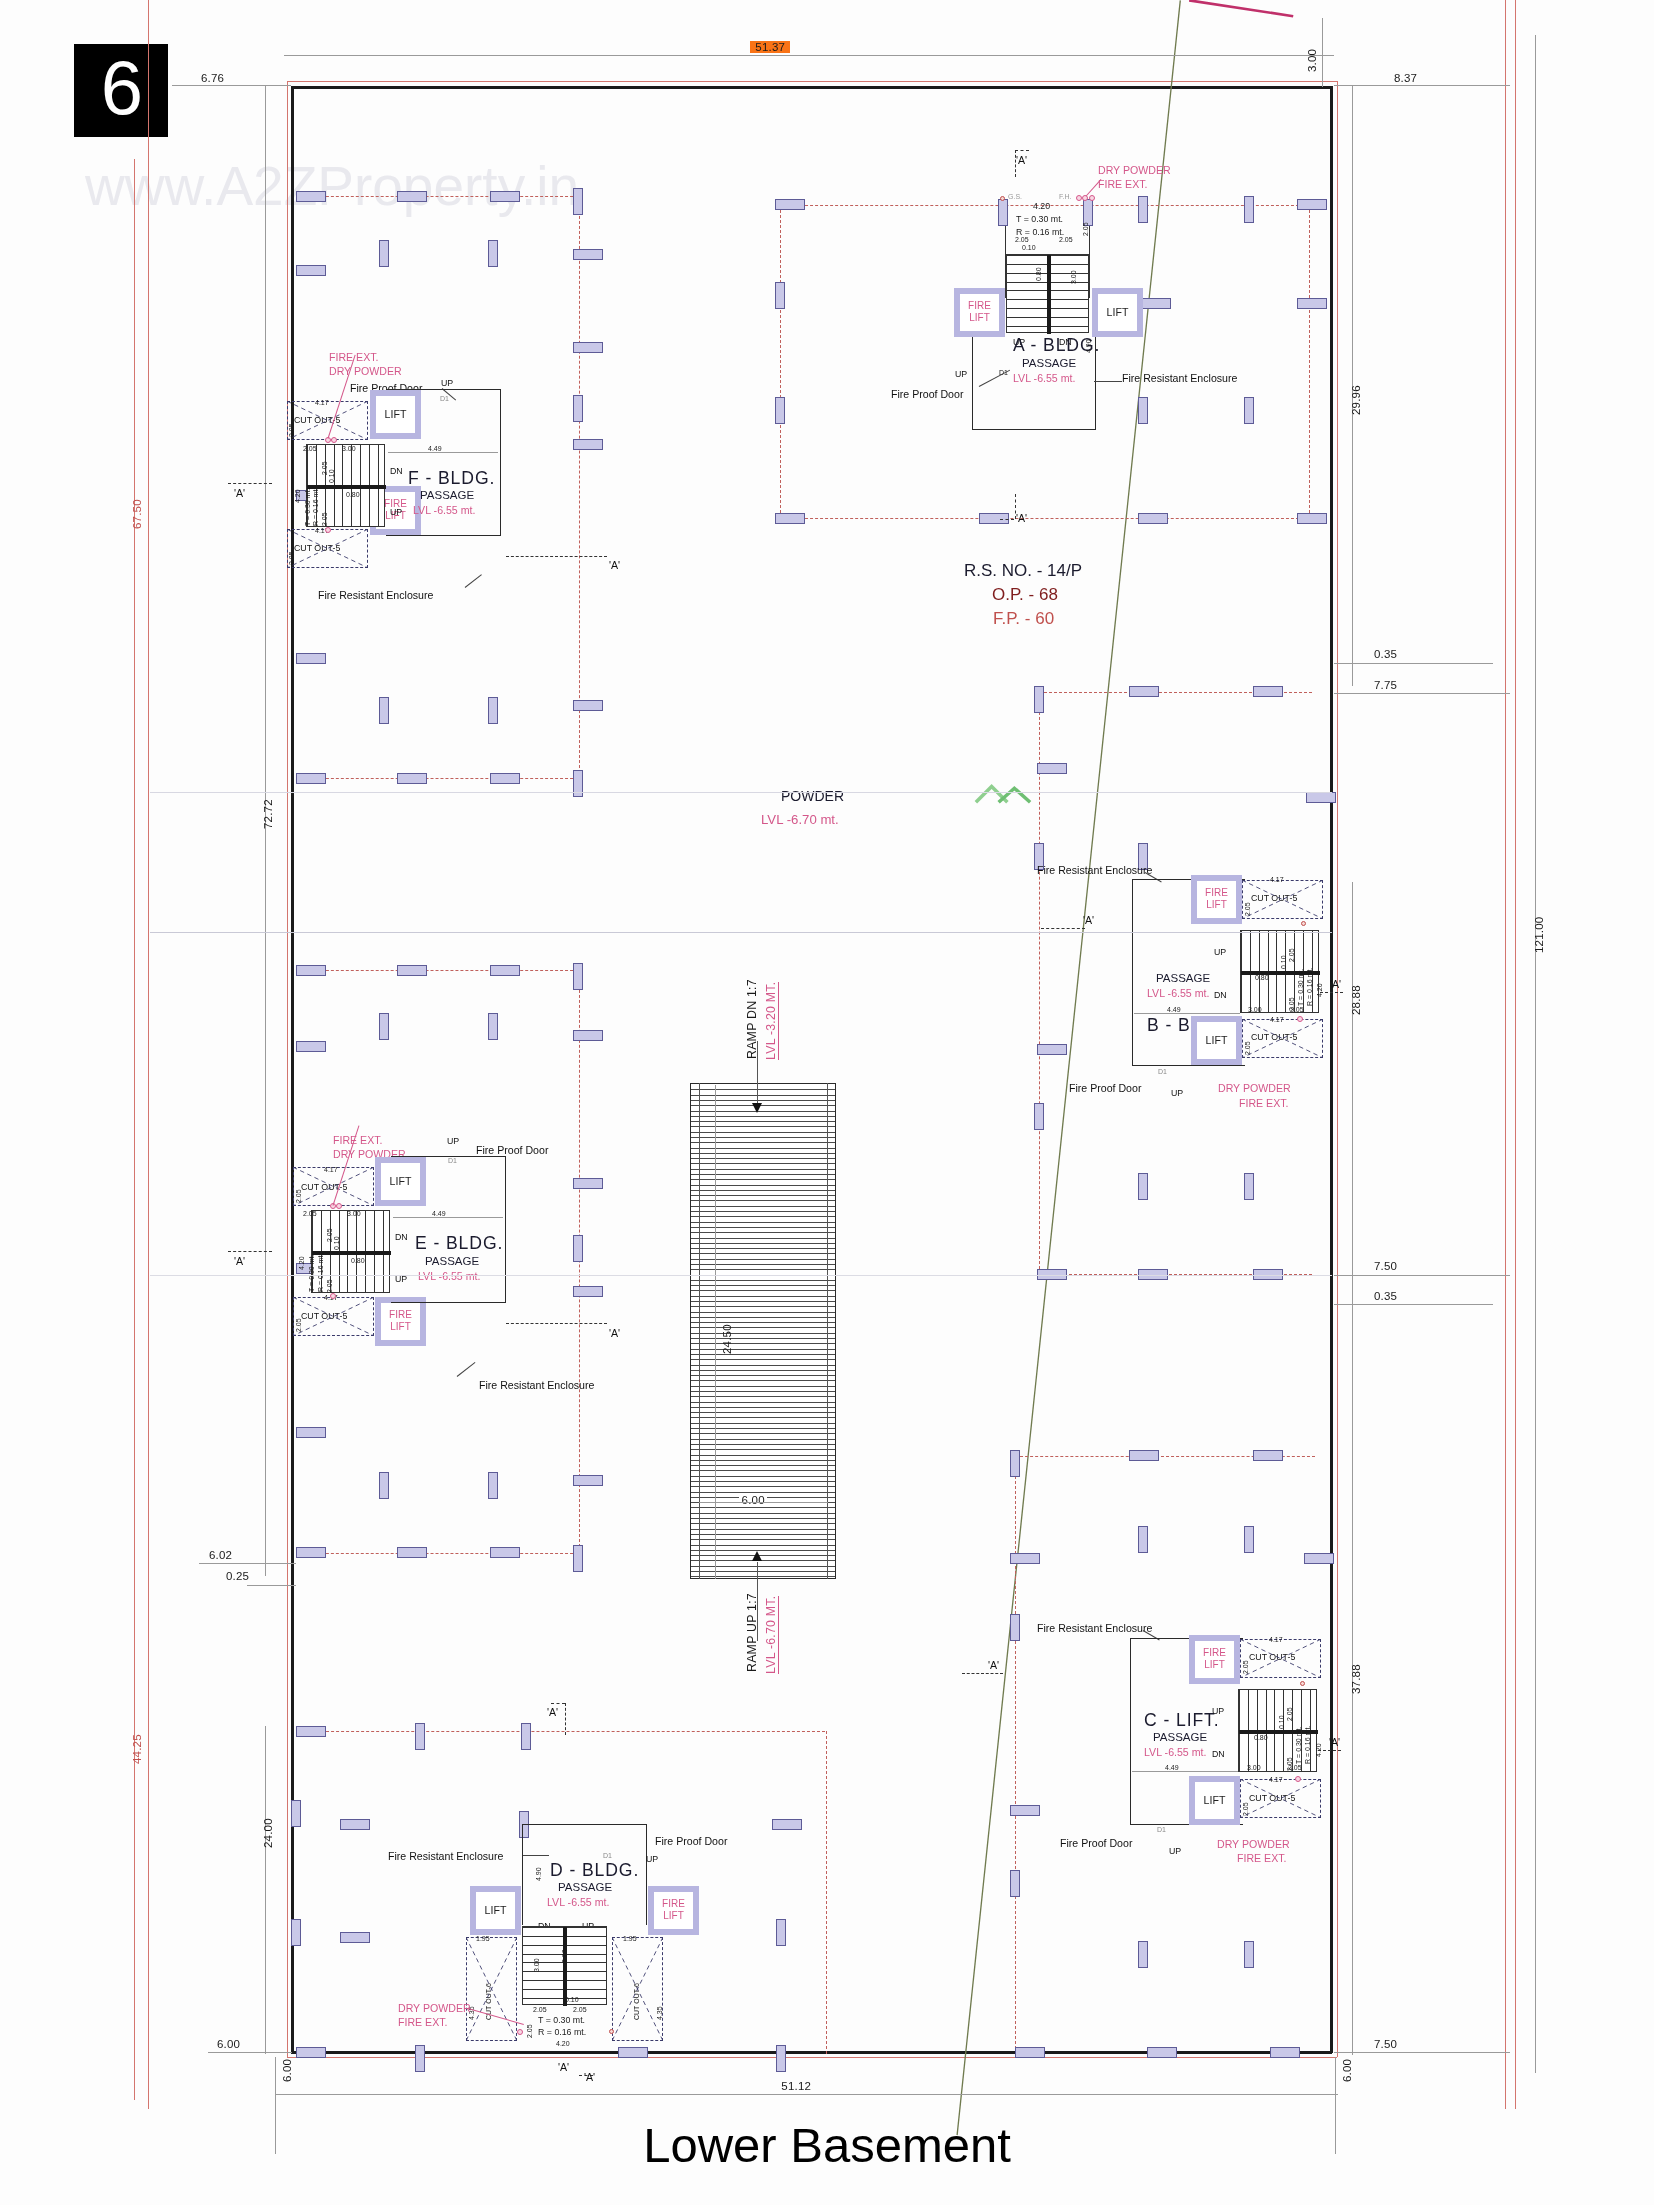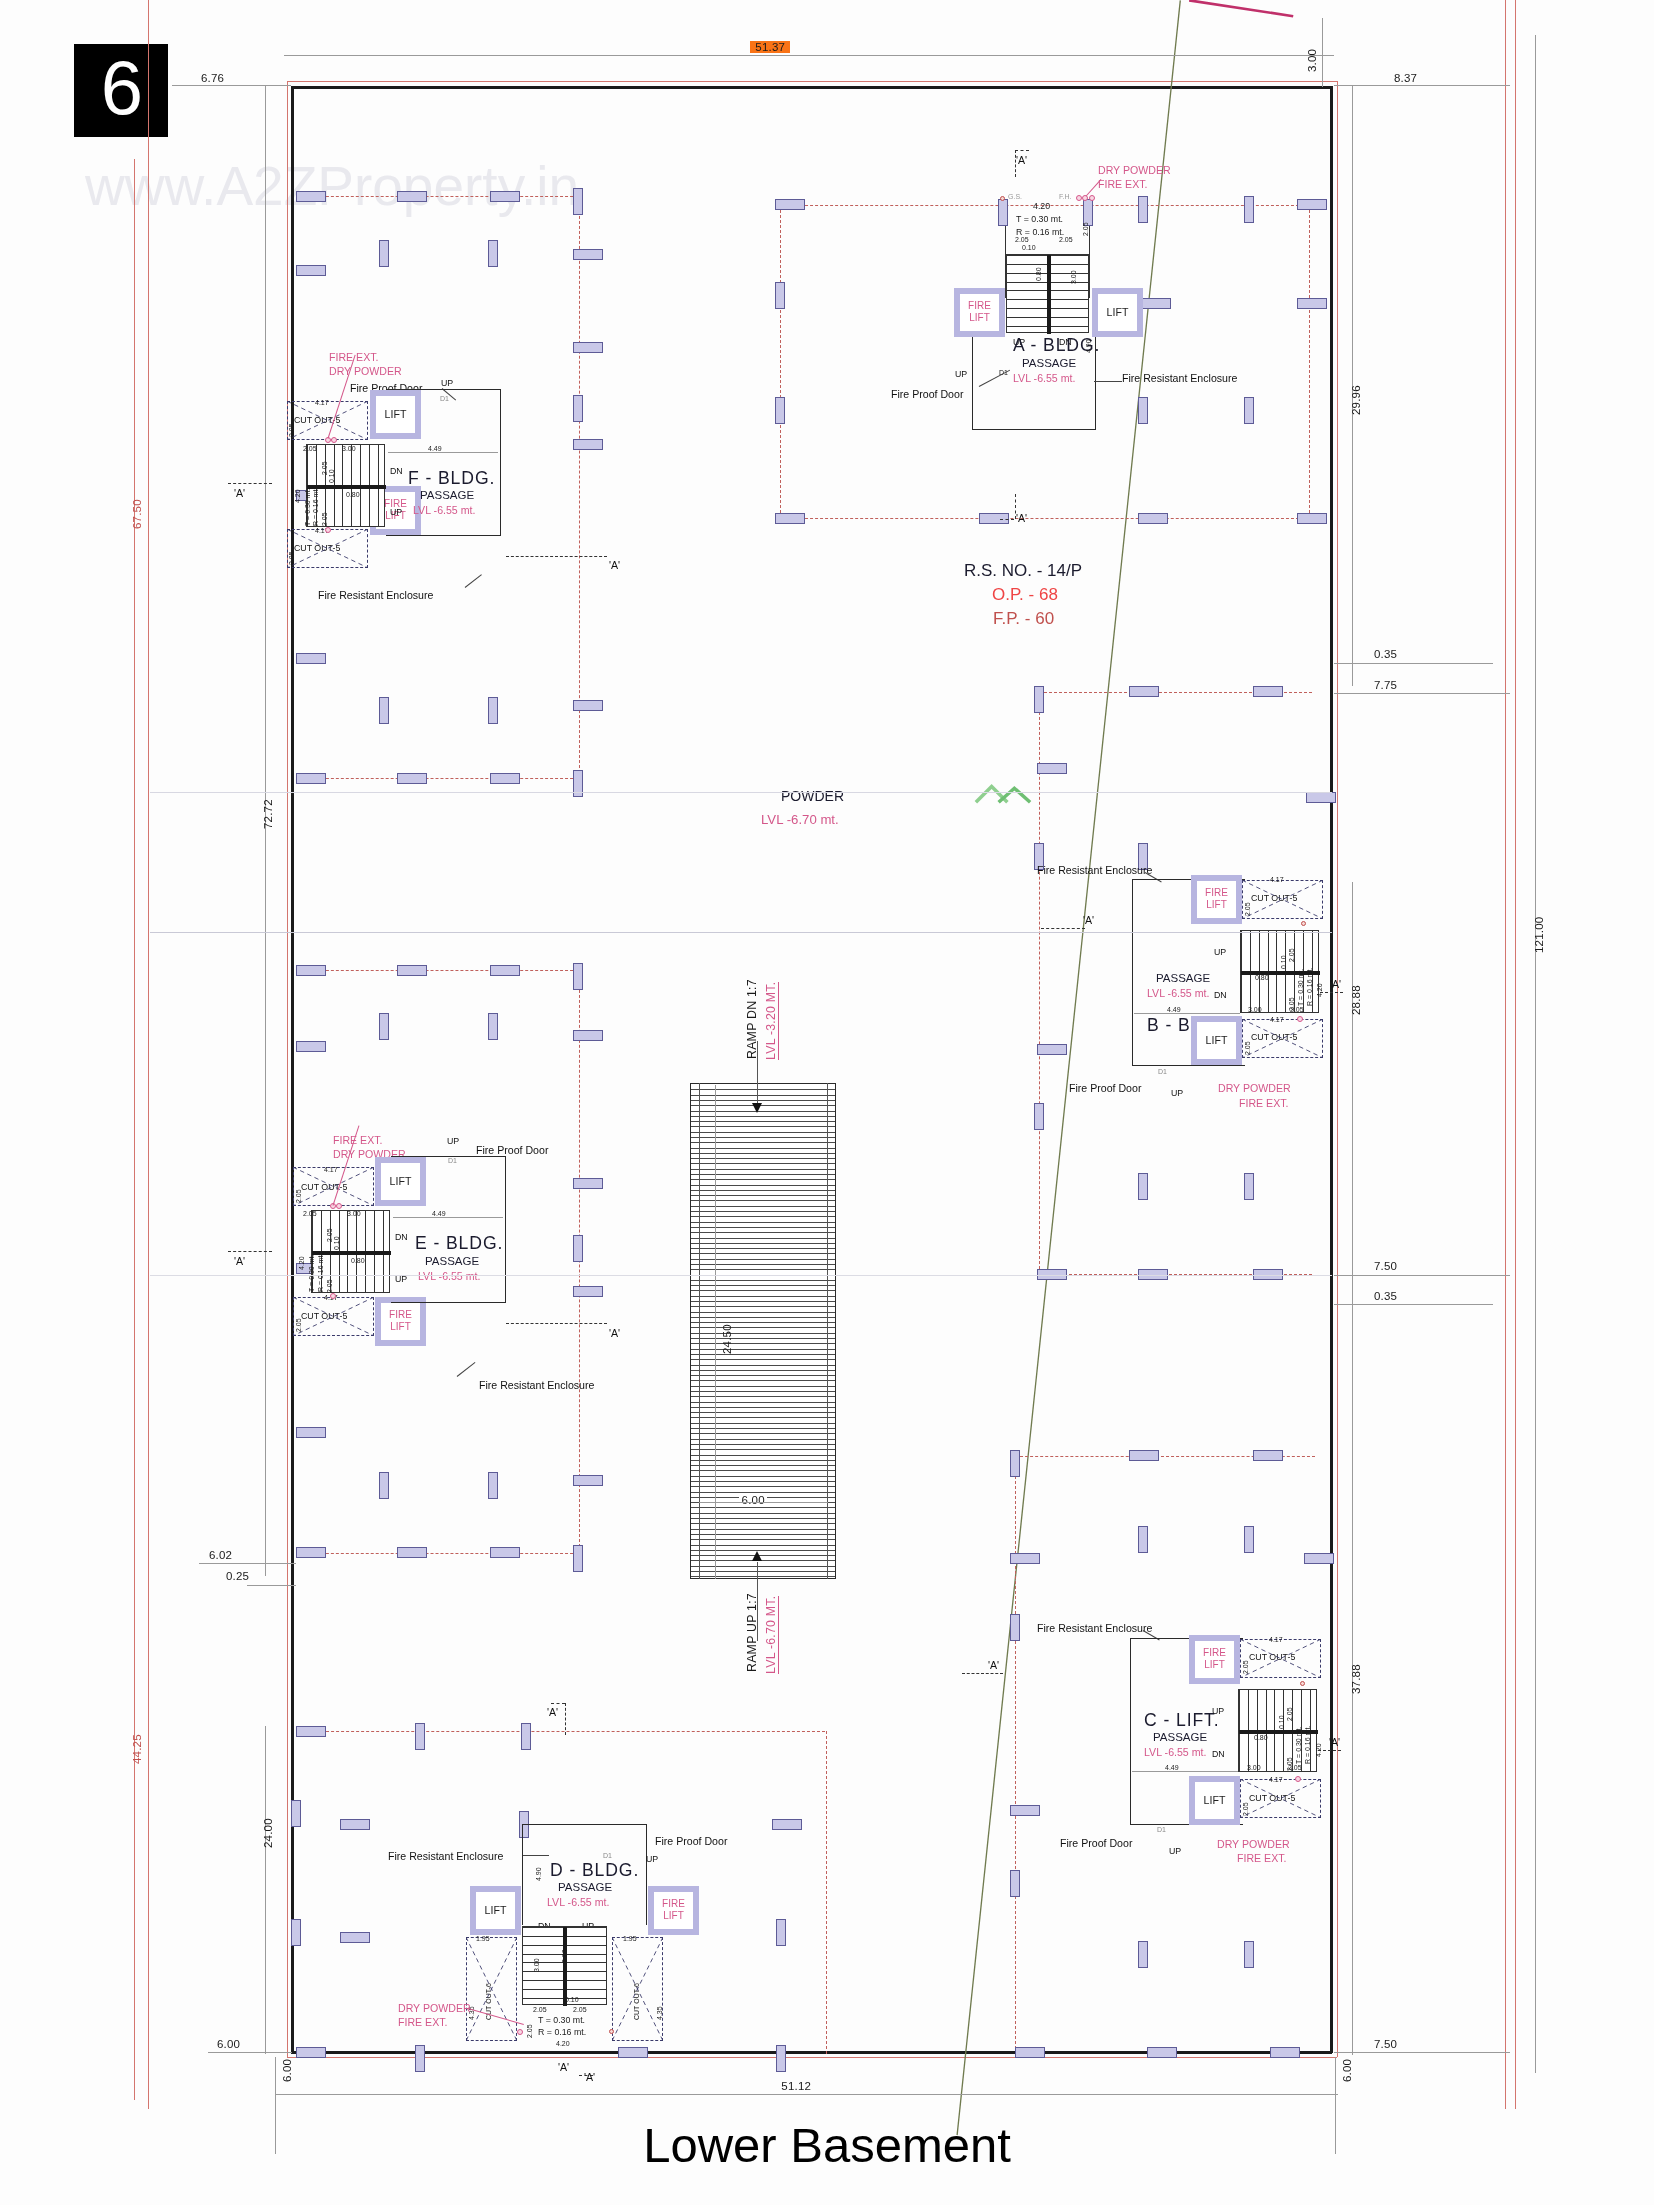--- a/index.html
+++ b/index.html
@@ -301,21 +301,21 @@
   <div class="abs fe-dot" style="left:1089px; top:195px;"></div>
   <div class="abs gs-dot" style="left:1000px; top:196px;"></div>
   <div class="abs t lbl-xs" style="left:1008px; top:193px; color:#9a9a9a;">G.S.</div>
   <div class="abs t lbl-xs" style="left:1059px; top:193px; color:#9a9a9a;">F.H.</div>
 
   <div class="abs v-line dash-blk-v" style="left:1015px; top:494px; height:25px;"></div>
   <div class="abs h-line dash-blk" style="left:1000px; top:519px; width:14px;"></div>
   <div class="abs t sec-mark" style="left:1016px; top:512px;">'A'</div>
 
   <div class="abs t" style="left:964px; top:561px; font-size:17px; color:#1b1b2e;">R.S. NO. - 14/P</div>
-  <div class="abs t" style="left:992px; top:585px; font-size:17px; color:#ef4444;">O.P. - 68</div>
+  <div class="abs t" style="left:992px; top:585px; font-size:17px; color:#7f1d1d;">O.P. - 68</div>
   <div class="abs t" style="left:993px; top:609px; font-size:17px; color:#c0504d;">F.P. - 60</div>
 
   <div class="abs dash-red" style="left:296px; top:196px; width:282px;"></div>
   <div class="abs dash-red-v" style="left:579px; top:196px; height:582px;"></div>
   <div class="abs dash-red" style="left:296px; top:778px; width:282px;"></div>
 
   <div class="abs col col-h" style="left:296px; top:191px;"></div>
   <div class="abs col col-h" style="left:397px; top:191px;"></div>
   <div class="abs col col-h" style="left:490px; top:191px;"></div>
   <div class="abs col col-v" style="left:573px; top:188px;"></div>

